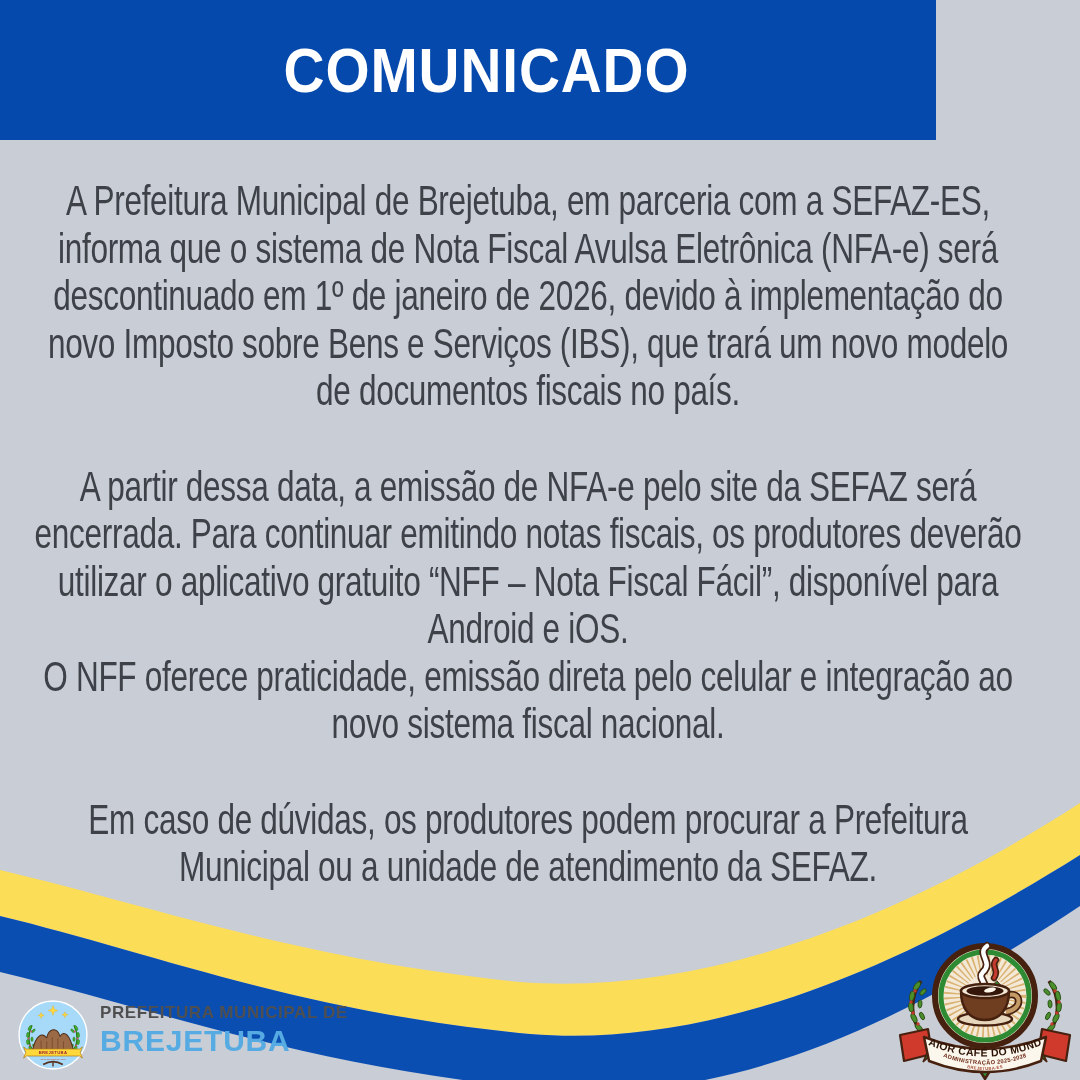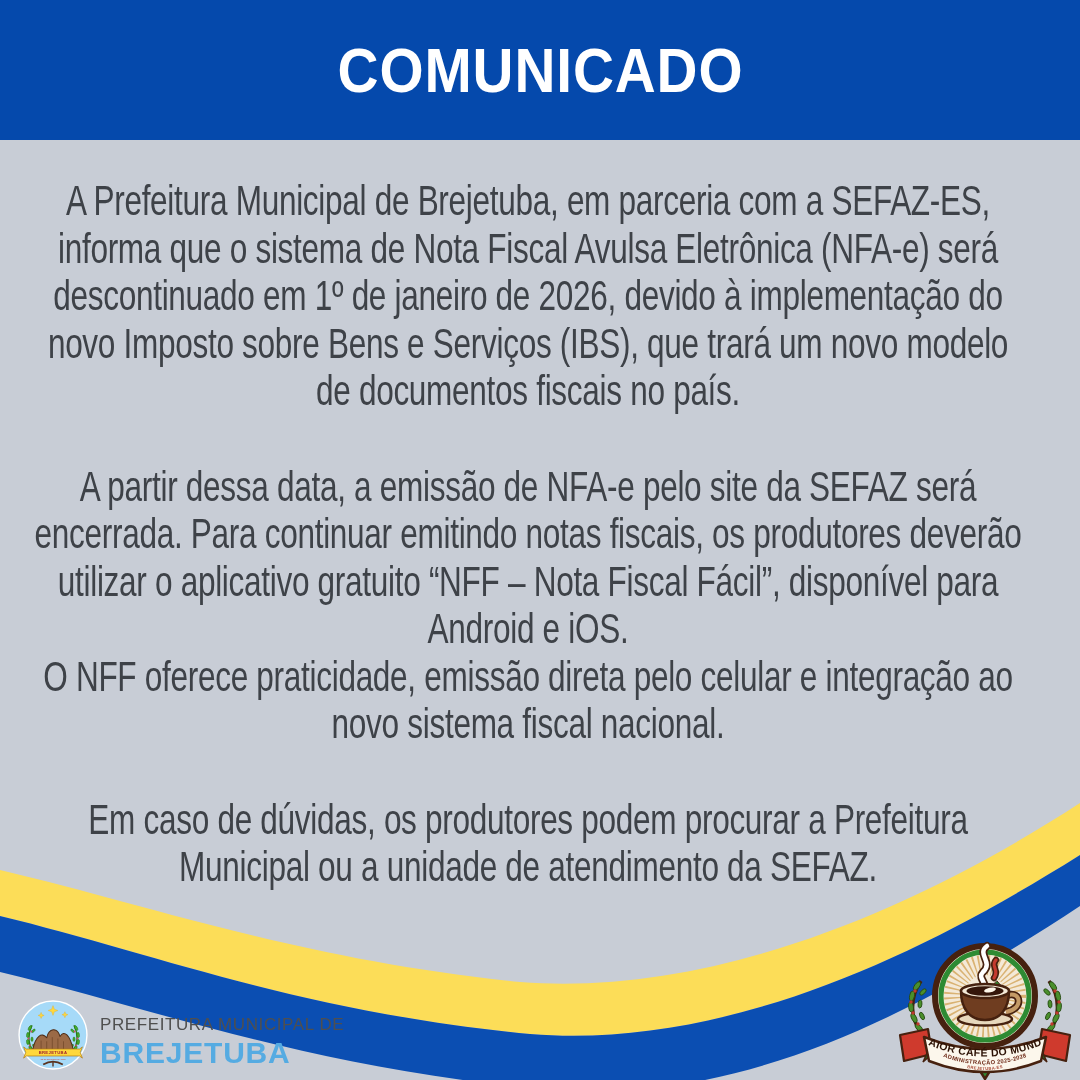--- a/index.html
+++ b/index.html
@@ -2,22 +2,22 @@
 <html><head>
 <meta charset="utf-8">
 <style>
   html,body{margin:0;padding:0;background:#9aa0ab;}
   .canvas{
     position:relative;width:1080px;height:1080px;overflow:hidden;
     background:#c8cdd6;font-family:"Liberation Sans",sans-serif;
   }
   
   .header{
-    position:absolute;top:0;left:0;width:1080px;height:140px;
-    background:#0549ac;display:flex;align-items:center;justify-content:center;
+    position:absolute;top:0;left:0;width:900px;height:140px;
+    background:#0549ac;display:flex;align-items:center;justify-content:center;padding-left:36px;
   }
   .header .title{
     color:#ffffff;font-size:63px;font-weight:800;letter-spacing:1px;
     display:inline-block;transform:scaleX(.9);transform-origin:50% 50%;
     white-space:nowrap;
   }
   
   .announce-wrap{position:absolute;top:177px;left:28px;width:1000px;}
   .announce-inner{
     width:1332px;margin-left:-166px;
@@ -28,21 +28,21 @@
   .announce-inner p{margin:0;}
   .announce-inner p:nth-of-type(1){margin-bottom:48px;}
   .announce-inner p:nth-of-type(2){margin-bottom:0;}
   .announce-inner p:nth-of-type(3){margin-bottom:48px;}
   
   .waves{position:absolute;top:0;left:0;width:1080px;height:1080px;pointer-events:none;}
   
   .city-logo{position:absolute;left:18px;top:1000px;width:420px;height:80px;}
   .seal{position:absolute;left:0;top:0;width:70px;height:70px;}
   .city-text{position:absolute;left:82px;top:3px;}
-  .org-line{font-size:17px;font-weight:400;color:#4f4f4f;letter-spacing:.6px;white-space:nowrap;margin-top:12px;}
+  .org-line{font-size:17px;font-weight:700;color:#4f4f4f;letter-spacing:.6px;white-space:nowrap;}
   .city-name{font-size:30px;font-weight:800;color:#55abe2;letter-spacing:.8px;margin-top:1px;white-space:nowrap;}
   
   .badge{position:absolute;left:890px;top:932px;width:190px;height:150px;}
   svg text{font-family:"Liberation Sans",sans-serif;}
 </style>
 </head>
 <body>
 
 <div class="canvas">
 

